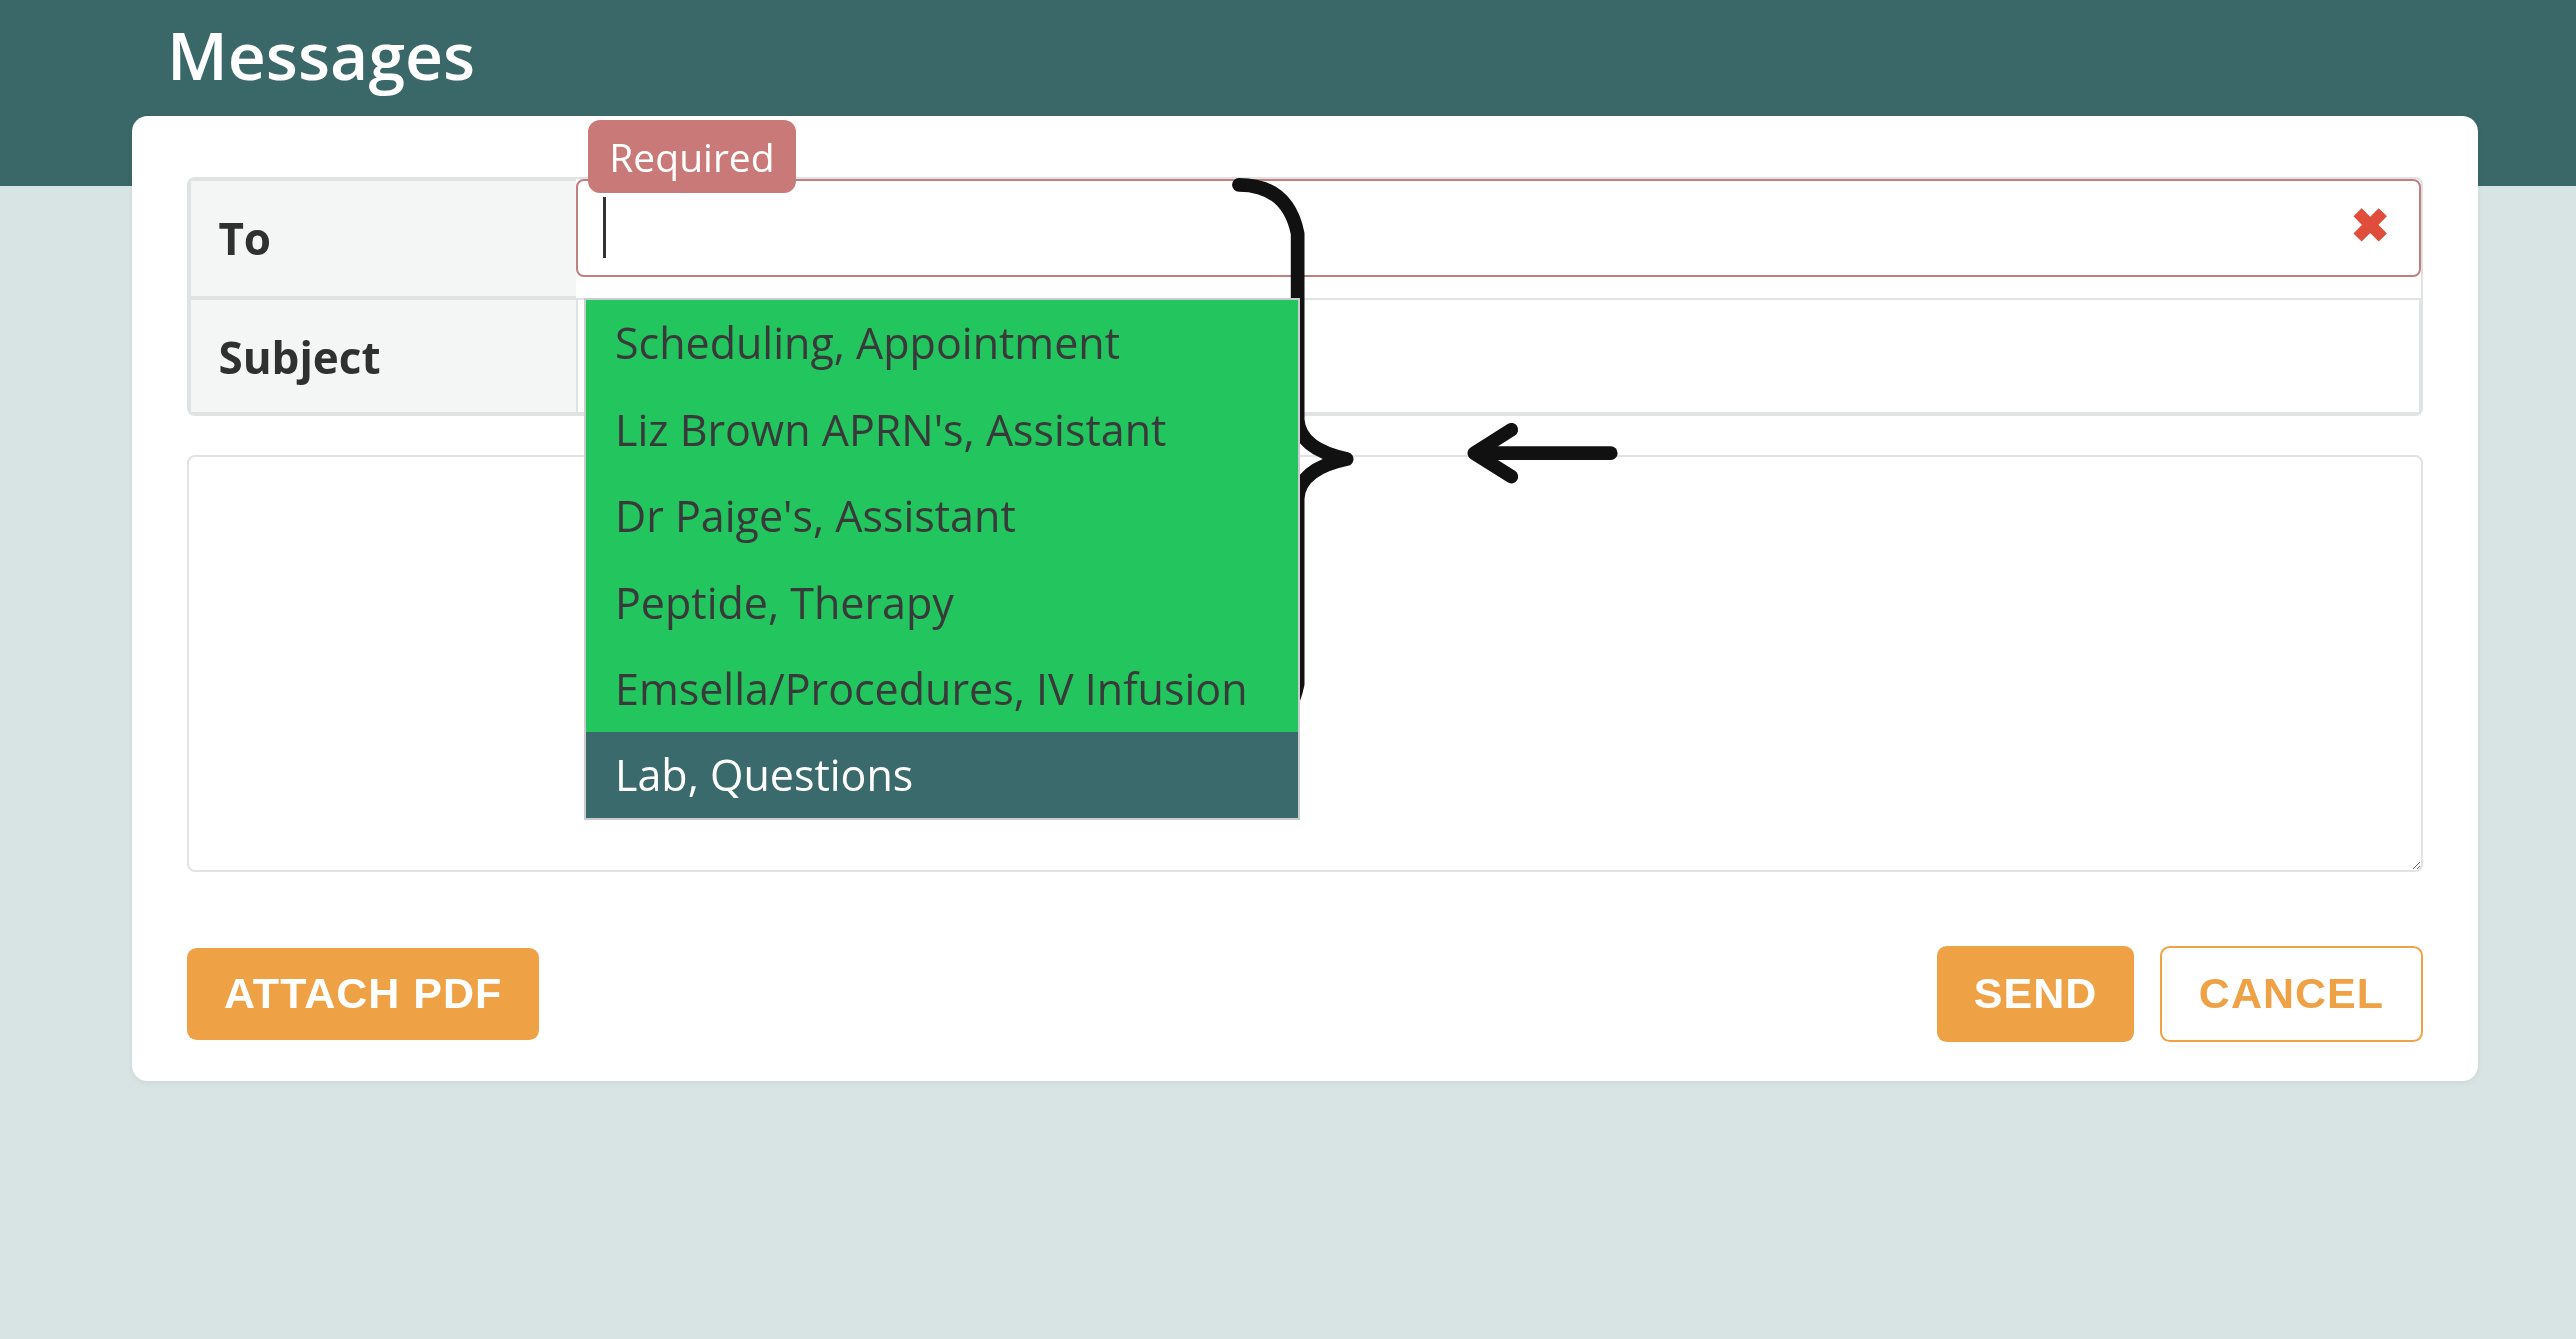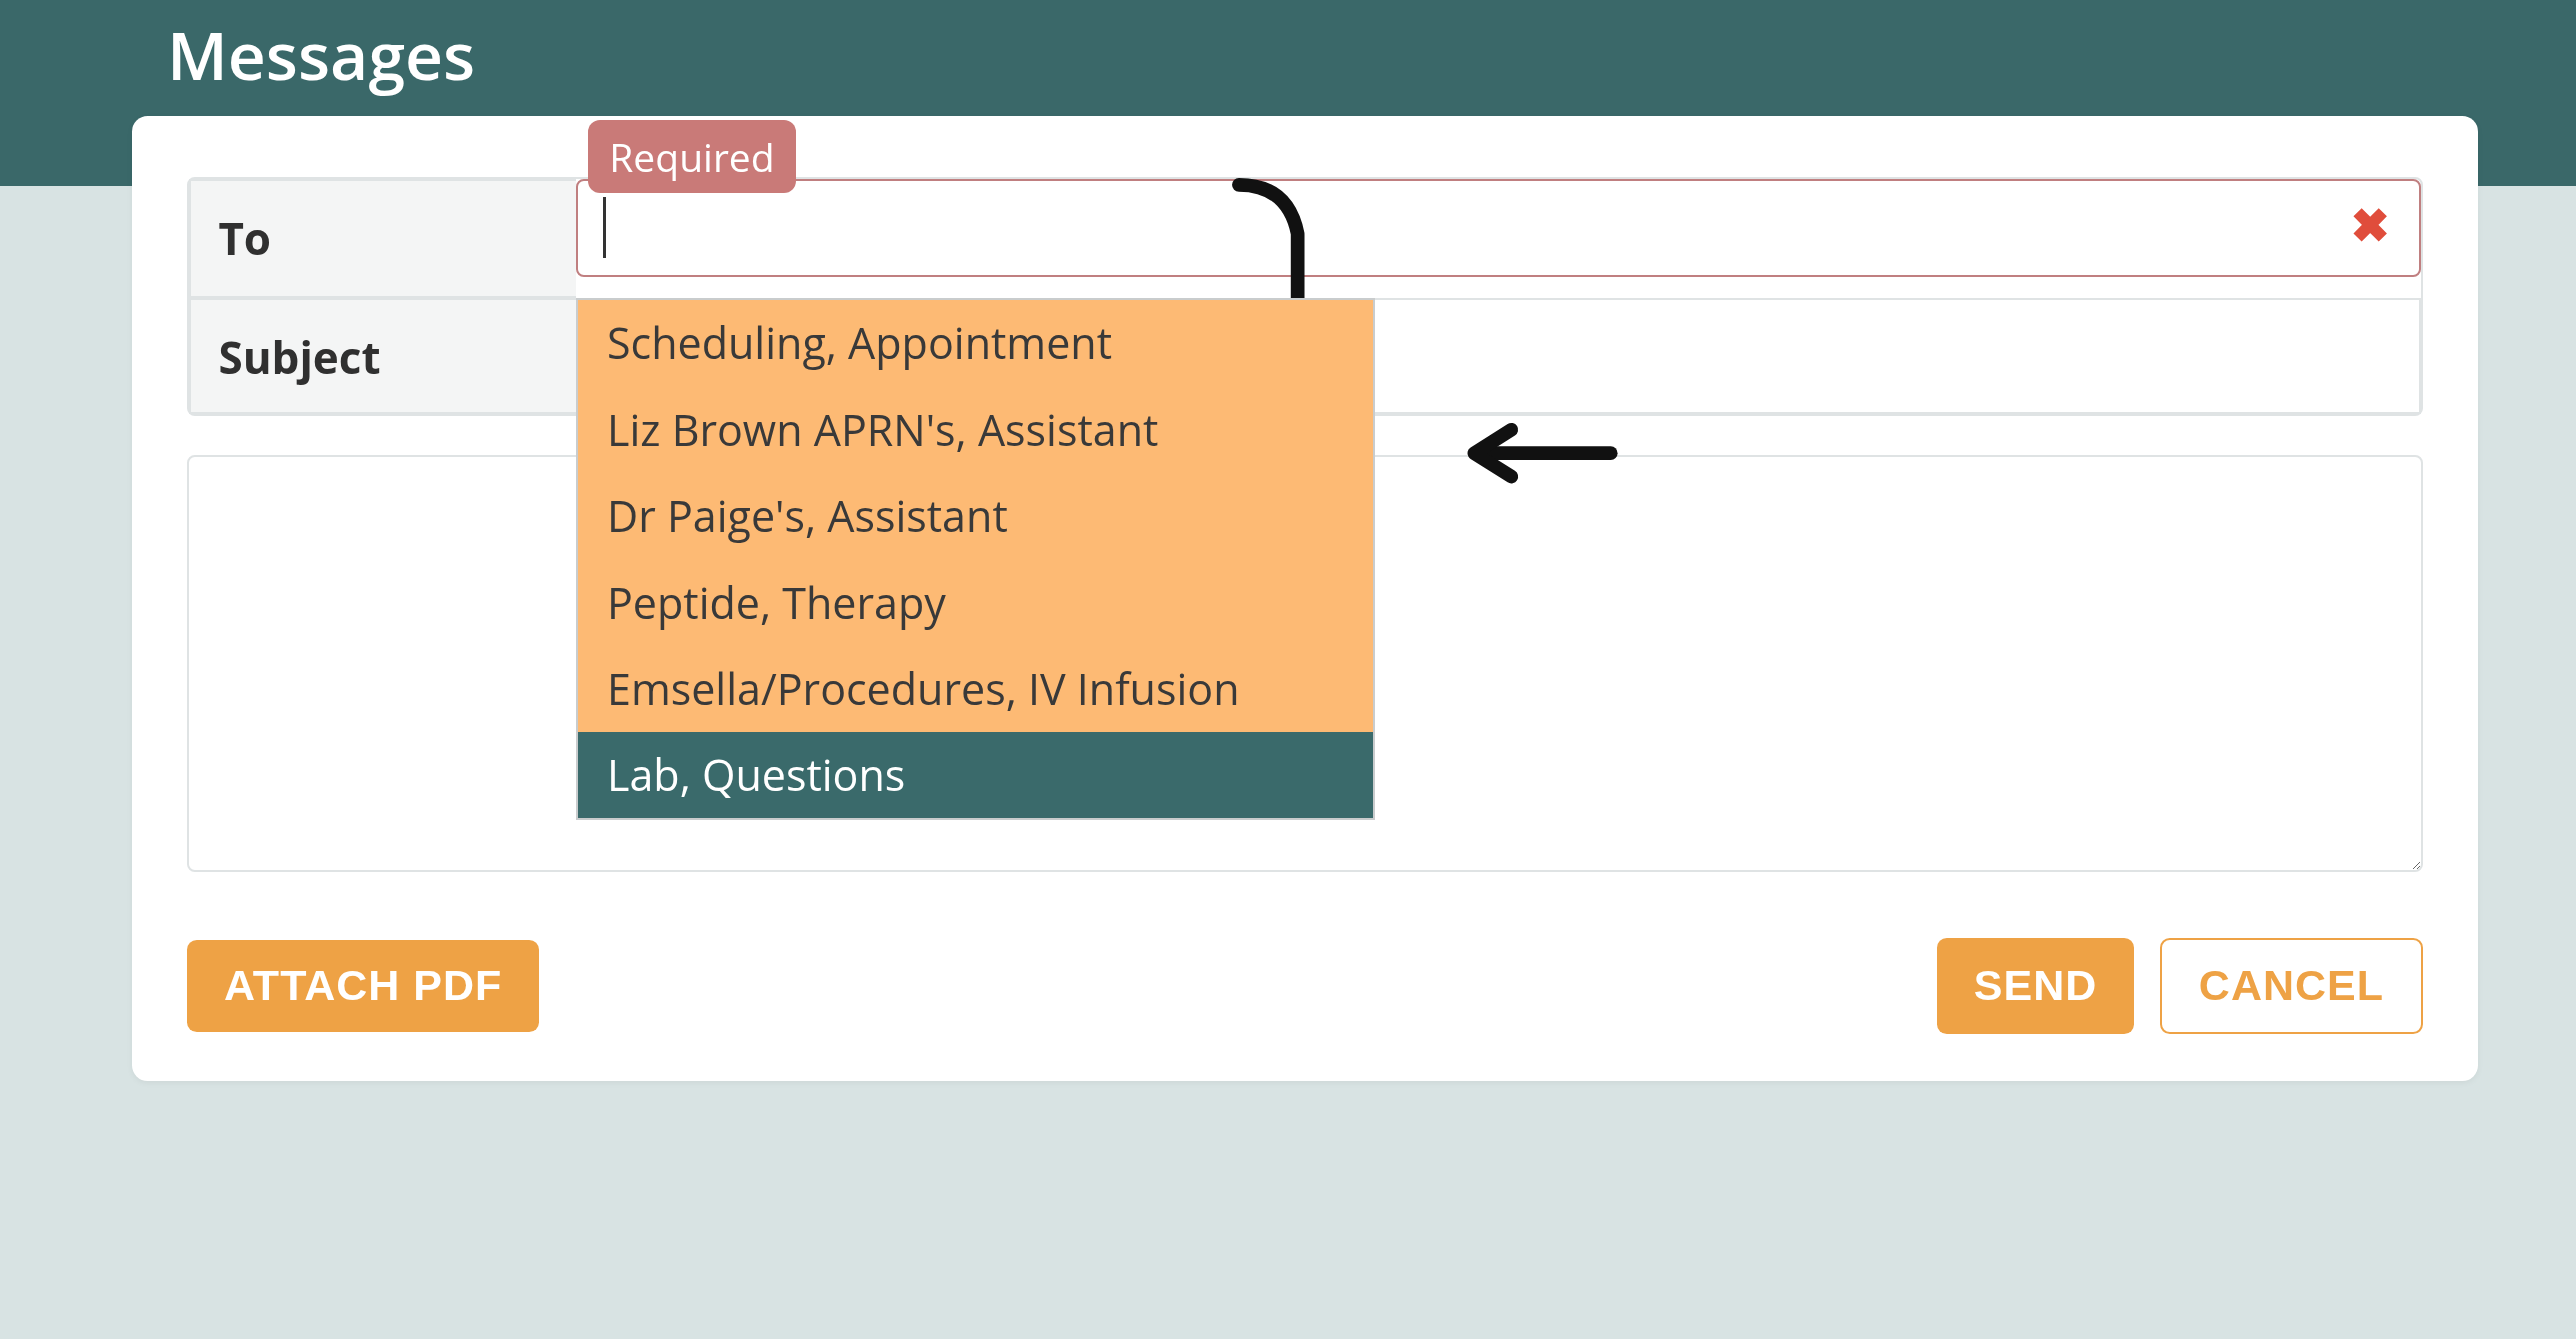--- a/index.html
+++ b/index.html
@@ -102,23 +102,23 @@
       outline: none;
       background: transparent;
     }
     .subject-row .form-label-cell,
     .subject-row .form-input-cell {
       height: 116px;
     }
     .dropdown {
       position: absolute;
       top: 100%;
-      left: 0;
-      width: 799px;
-      background: #fdba74;
+      left: 8px;
+      width: 716px;
+      background: #22c55e;
       border: 2px solid #c9cccd;
       z-index: 50;
     }
     .dropdown-item {
       font-size: 43px;
       color: #393939;
       padding: 13.7px 29px;
       cursor: pointer;
       white-space: nowrap;
     }
@@ -146,20 +146,21 @@
       justify-content: space-between;
       align-items: center;
     }
     .btn {
       font-size: 43px;
       font-weight: 700;
       padding: 21.5px 37px;
       border-radius: 9.8px;
       cursor: pointer;
       letter-spacing: 1px;
+      margin-top: 8px;
     }
     .btn-primary {
       background: #eea245;
       color: #ffffff;
       border: none;
     }
     .btn-outline {
       background: #ffffff;
       color: #eea245;
       border: 2.9px solid #eea245;

